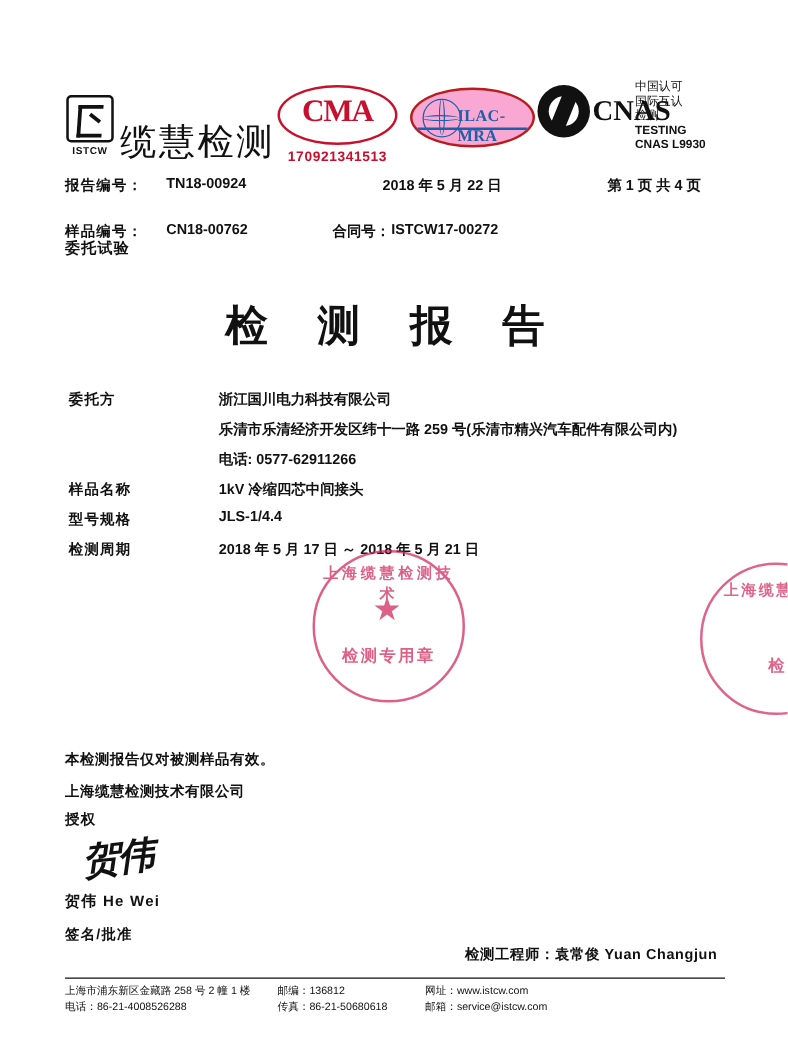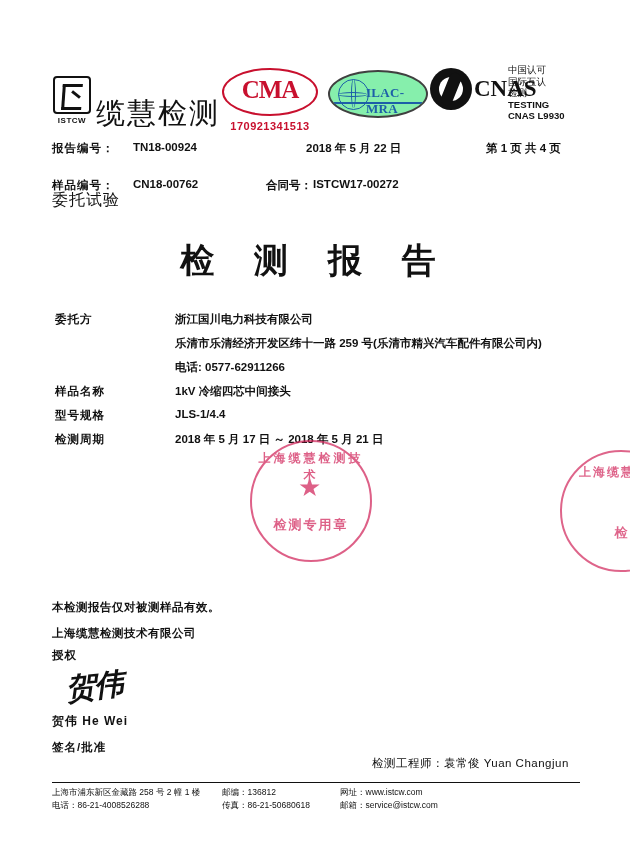--- a/index.html
+++ b/index.html
@@ -58,22 +58,22 @@
   .cma-num{
     position:absolute;left:-6px;top:52px;width:108px;text-align:center;
     font-size:11px;color:#c8102e;letter-spacing:.5px;font-weight:bold;
   }
 
   
   .ilac{
     position:absolute;left:328px;top:42px;width:96px;height:46px;
   }
   .ilac-oval{
-    width:96px;height:44px;border:2px solid #404040;border-radius:50%;
-    position:relative;overflow:hidden;background:#86efac;
+    width:96px;height:44px;border:2px solid #b91c1c;border-radius:50%;
+    position:relative;overflow:hidden;background:#f9a8d4;
   }
   .ilac-globe{
     position:absolute;left:8px;top:7px;width:29px;height:29px;border-radius:50%;
     border:1.6px solid #1d5fa8;
   }
   .ilac-globe:before{
     content:"";position:absolute;left:12px;top:-1px;width:3px;height:29px;
     border-left:1.4px solid #1d5fa8;border-right:1.4px solid #1d5fa8;border-radius:50%;
   }
   .ilac-globe:after{
@@ -115,21 +115,21 @@
 
   
   .meta{position:absolute;left:0;top:125px;width:630px;font-size:11.5px;}
   .meta .row{position:relative;height:21px;margin-top:16px;}
   .lbl{position:absolute;left:52px;font-weight:bold;letter-spacing:1px;}
   .val{position:absolute;left:133px;font-weight:bold;}
   .mid{position:absolute;left:266px;font-weight:bold;}
   .mid2{position:absolute;left:306px;font-weight:bold;}
   .right{position:absolute;left:486px;font-weight:bold;}
 
-  .commission{position:absolute;left:52px;top:190px;font-size:16px;font-weight:normal;letter-spacing:1px;text-align:center;}
+  .commission{position:absolute;left:52px;top:190px;font-size:12px;font-weight:bold;letter-spacing:1px;text-align:center;}
 
   
   .bigtitle{
     position:absolute;left:0;top:238px;width:630px;text-align:center;
     font-size:34px;font-weight:bold;letter-spacing:14px;
     font-family:"DejaVu Sans","Liberation Sans",sans-serif;
   }
 
   
   .fields{position:absolute;left:0;top:312px;width:630px;font-size:11.5px;}
@@ -182,21 +182,21 @@
   .signname{position:absolute;left:52px;top:713px;font-size:12px;font-weight:bold;letter-spacing:1px;}
   .signlabel{position:absolute;left:52px;top:740px;font-size:11.5px;font-weight:bold;letter-spacing:1px;}
 
   .disclaimer{
     position:absolute;left:214px;top:662px;width:290px;
     font-size:8px;line-height:13px;color:#111;text-align:justify;
   }
   .disclaimer b{font-weight:bold;}
 
   .engineer{
-    position:absolute;left:372px;top:756px;font-size:11.5px;font-weight:normal;letter-spacing:.5px;
+    position:absolute;left:372px;top:756px;font-size:11.5px;font-weight:bold;letter-spacing:.5px;
   }
 
   
   .footline{
     position:absolute;left:52px;top:782px;width:528px;height:1px;background:#111;
   }
   .footer{position:absolute;left:0;top:786px;width:630px;font-size:8.5px;line-height:13px;}
   .f1{position:absolute;left:52px;top:0;}
   .f2{position:absolute;left:52px;top:13px;}
   .f3{position:absolute;left:222px;top:0;}

